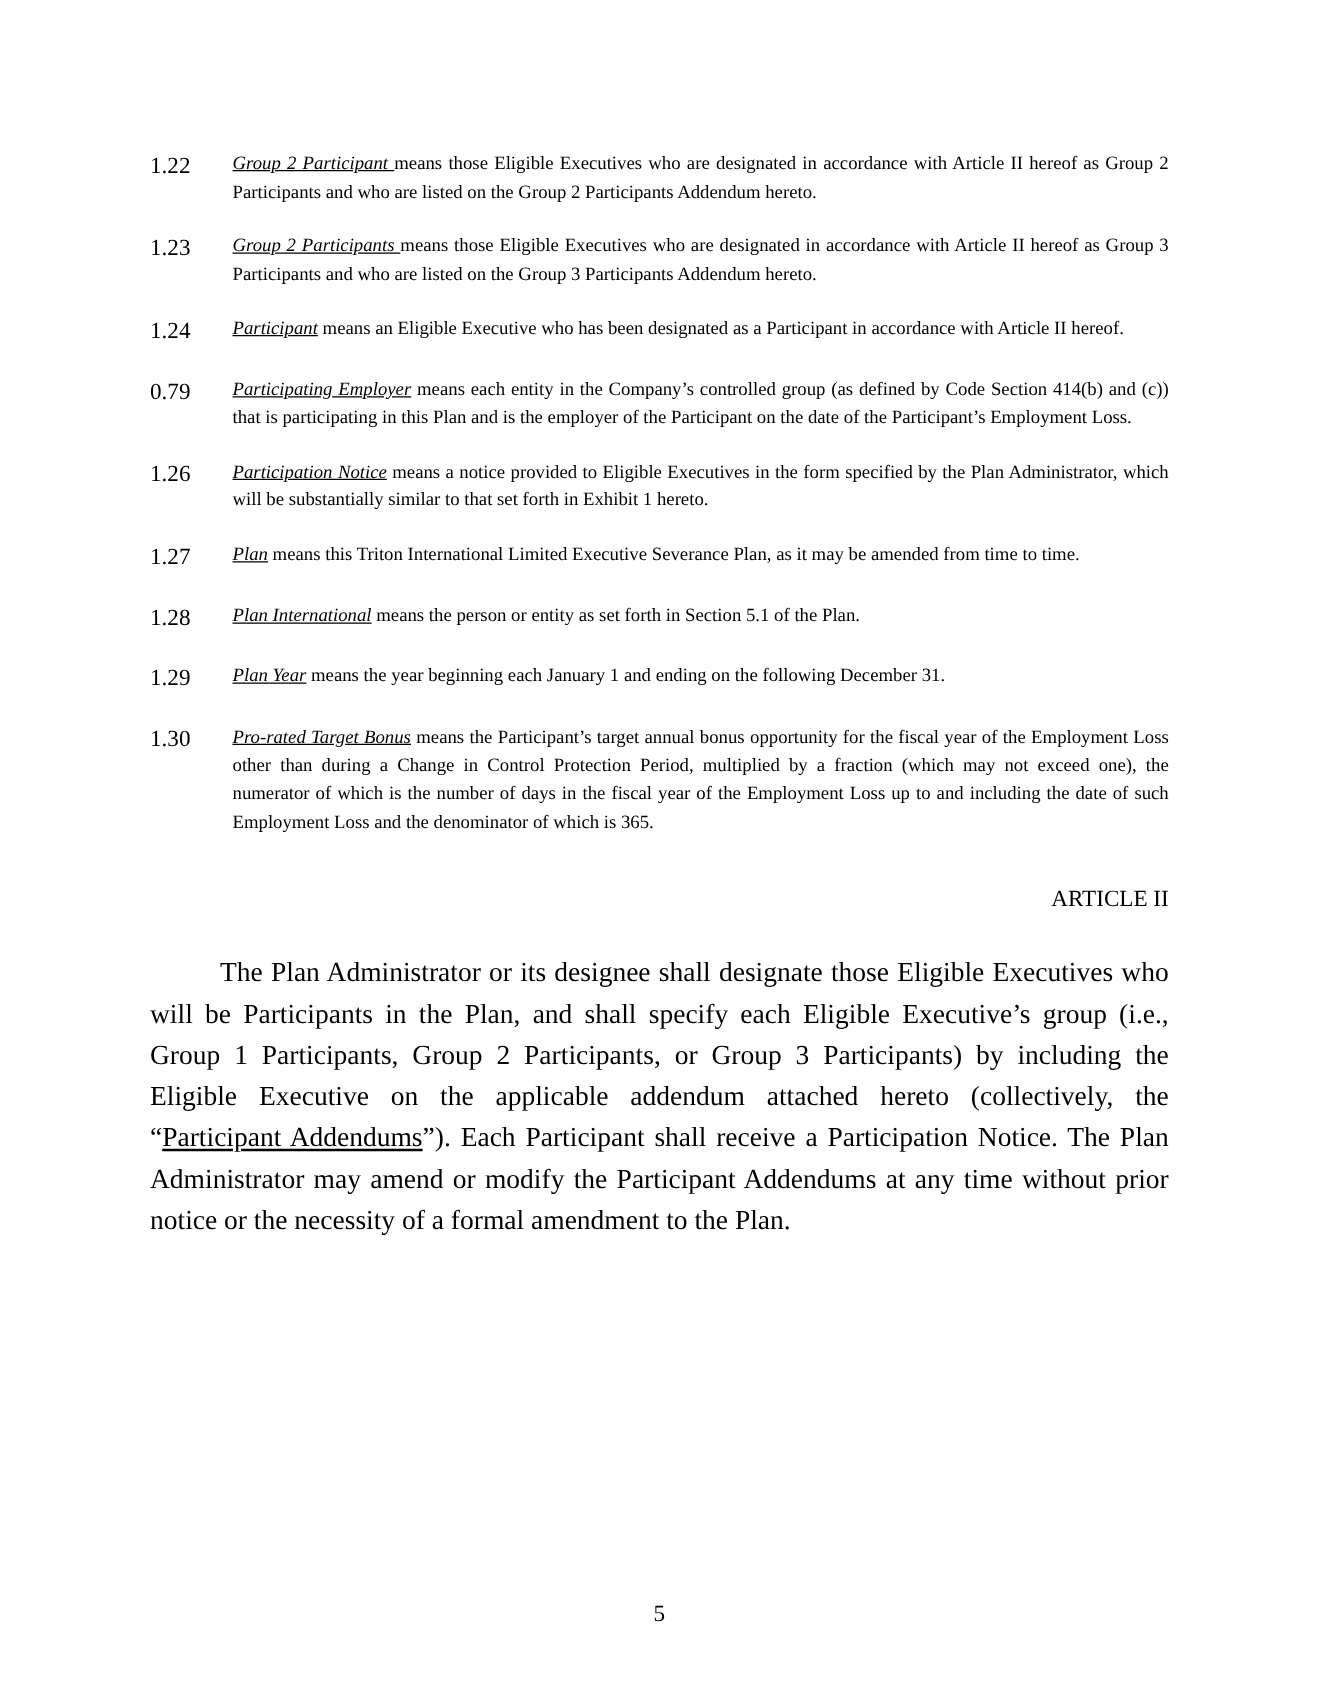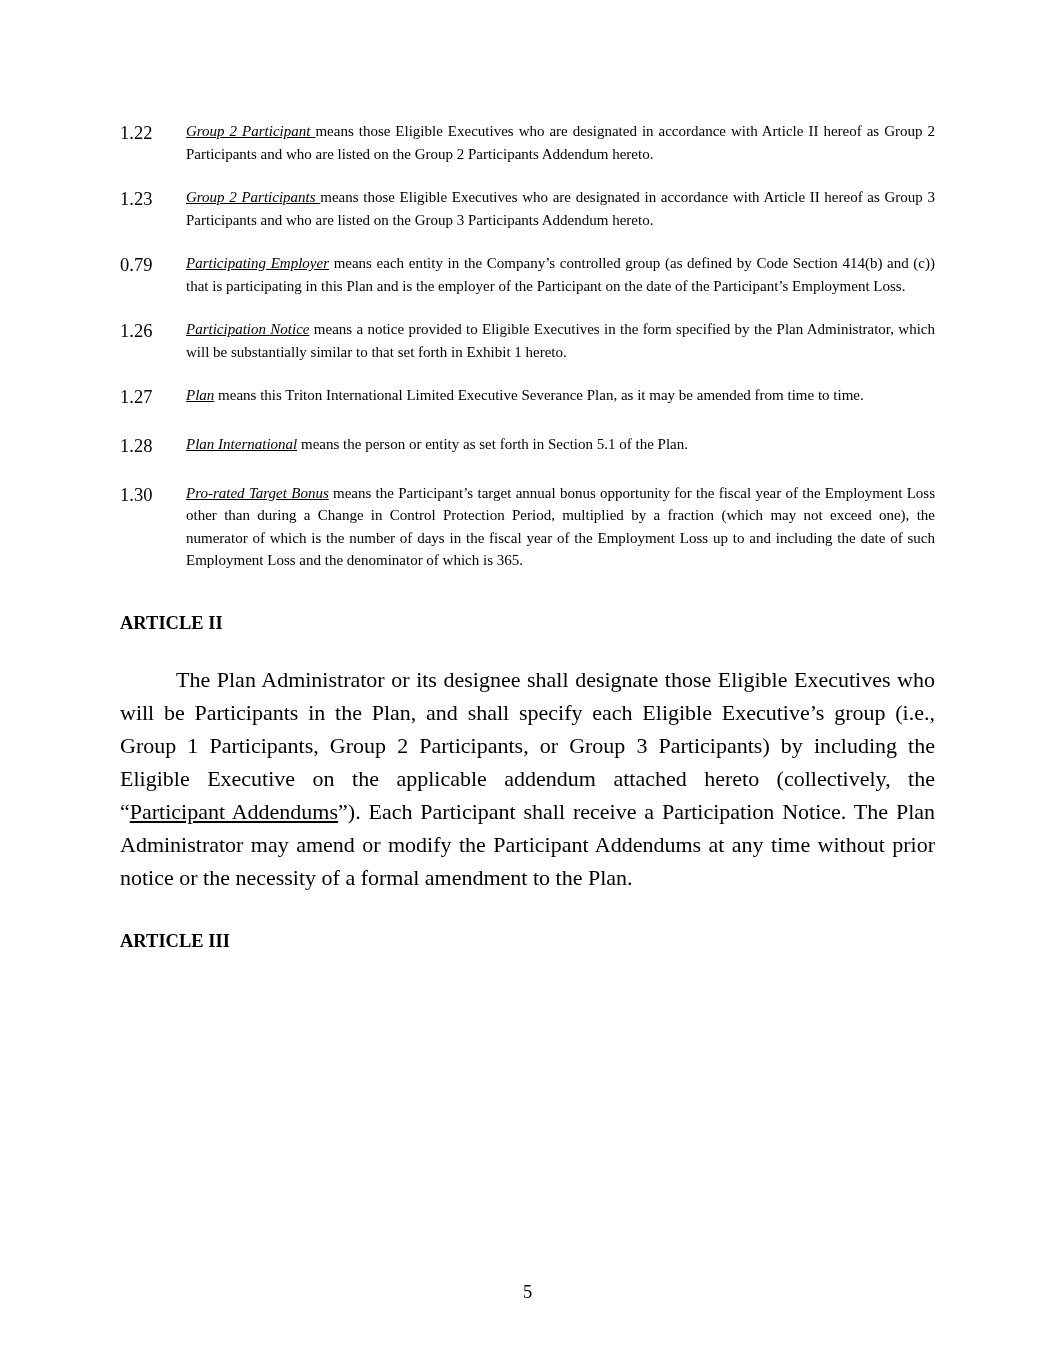--- a/index.html
+++ b/index.html
@@ -38,22 +38,22 @@
     font-size: 15px;
     line-height: 1.5;
     text-align: justify;
     text-justify: inter-word;
   }
   .term {
     font-style: italic;
     text-decoration: underline;
   }
   .article-head {
-    text-align: left;
-    font-weight: bold;
+    text-align: right;
+    font-weight: normal;
     font-size: 18.5px;
     line-height: 1.5;
   }
   .article-block {
     margin-top: 38px;
   }
   .article-block-2 {
     margin-top: 34px;
   }
   .body-para {
@@ -84,20 +84,24 @@
   <div class="clause">
     <div class="clause-num">1.22</div>
     <div class="clause-body"><span class="term">Group 2 Participant </span><span>means those Eligible Executives who are designated in accordance with Article II hereof as Group 2 Participants and who are listed on the Group 2 Participants Addendum hereto.</span></div>
   </div>
 
   <div class="clause">
     <div class="clause-num">1.23</div>
     <div class="clause-body"><span class="term">Group 2 Participants </span><span>means those Eligible Executives who are designated in accordance with Article II hereof as Group 3 Participants and who are listed on the Group 3 Participants Addendum hereto.</span></div>
   </div>
 
+  <div class="clause">
+    <div class="clause-num">1.24</div>
+    <div class="clause-body"><span class="term">Participant</span><span> means an Eligible Executive who has been designated as a Participant in accordance with Article II hereof.</span></div>
+  </div>
 
   <div class="clause">
     <div class="clause-num">0.79</div>
     <div class="clause-body"><span class="term">Participating Employer</span><span> means each entity in the Company’s controlled group (as defined by Code Section 414(b) and (c)) that is participating in this Plan and is the employer of the Participant on the date of the Participant’s Employment Loss.</span></div>
   </div>
 
   <div class="clause">
     <div class="clause-num">1.26</div>
     <div class="clause-body"><span class="term">Participation Notice</span><span> means a notice provided to Eligible Executives in the form specified by the Plan Administrator, which will be substantially similar to that set forth in Exhibit 1 hereto.</span></div>
   </div>
@@ -105,30 +109,31 @@
   <div class="clause">
     <div class="clause-num">1.27</div>
     <div class="clause-body"><span class="term">Plan</span><span> means this Triton International Limited Executive Severance Plan, as it may be amended from time to time.</span></div>
   </div>
 
   <div class="clause">
     <div class="clause-num">1.28</div>
     <div class="clause-body"><span class="term">Plan International</span><span> means the person or entity as set forth in Section 5.1 of the Plan.</span></div>
   </div>
 
+  <div class="clause">
+    <div class="clause-num">1.29</div>
+    <div class="clause-body"><span class="term">Plan Year</span><span> means the year beginning each January 1 and ending on the following December 31.</span></div>
+  </div>
 
   <div class="clause">
     <div class="clause-num">1.30</div>
     <div class="clause-body"><span class="term">Pro-rated Target Bonus</span><span> means the Participant’s target annual bonus opportunity  for the fiscal year of the Employment Loss other than during a Change in Control Protection Period, multiplied by a fraction (which may not exceed one), the numerator of which is the number of days in the fiscal year of the Employment Loss up to and including the date of such Employment Loss and the denominator of which is 365.</span></div>
   </div>
 
   <div class="article-block">
     <div class="article-head">ARTICLE II</div>
   </div>
 
   <div class="body-para"><span>The Plan Administrator or its designee shall designate those Eligible Executives who will be Participants in the Plan, and shall specify each Eligible Executive’s group (i.e., Group 1 Participants, Group 2 Participants, or Group 3 Participants) by including the Eligible Executive on the applicable addendum attached hereto (collectively, the “</span><span class="inline-u">Participant Addendums</span><span>”).  Each Participant shall receive a Participation Notice.  The Plan Administrator may amend or modify the Participant Addendums at any time without prior notice or the necessity of a formal amendment to the Plan.</span></div>
 
-  <div class="article-block-2">
-    <div class="article-head">ARTICLE III</div>
-  </div>
 
   <div class="page-number">5</div>
 </div>
 
 </body></html>

